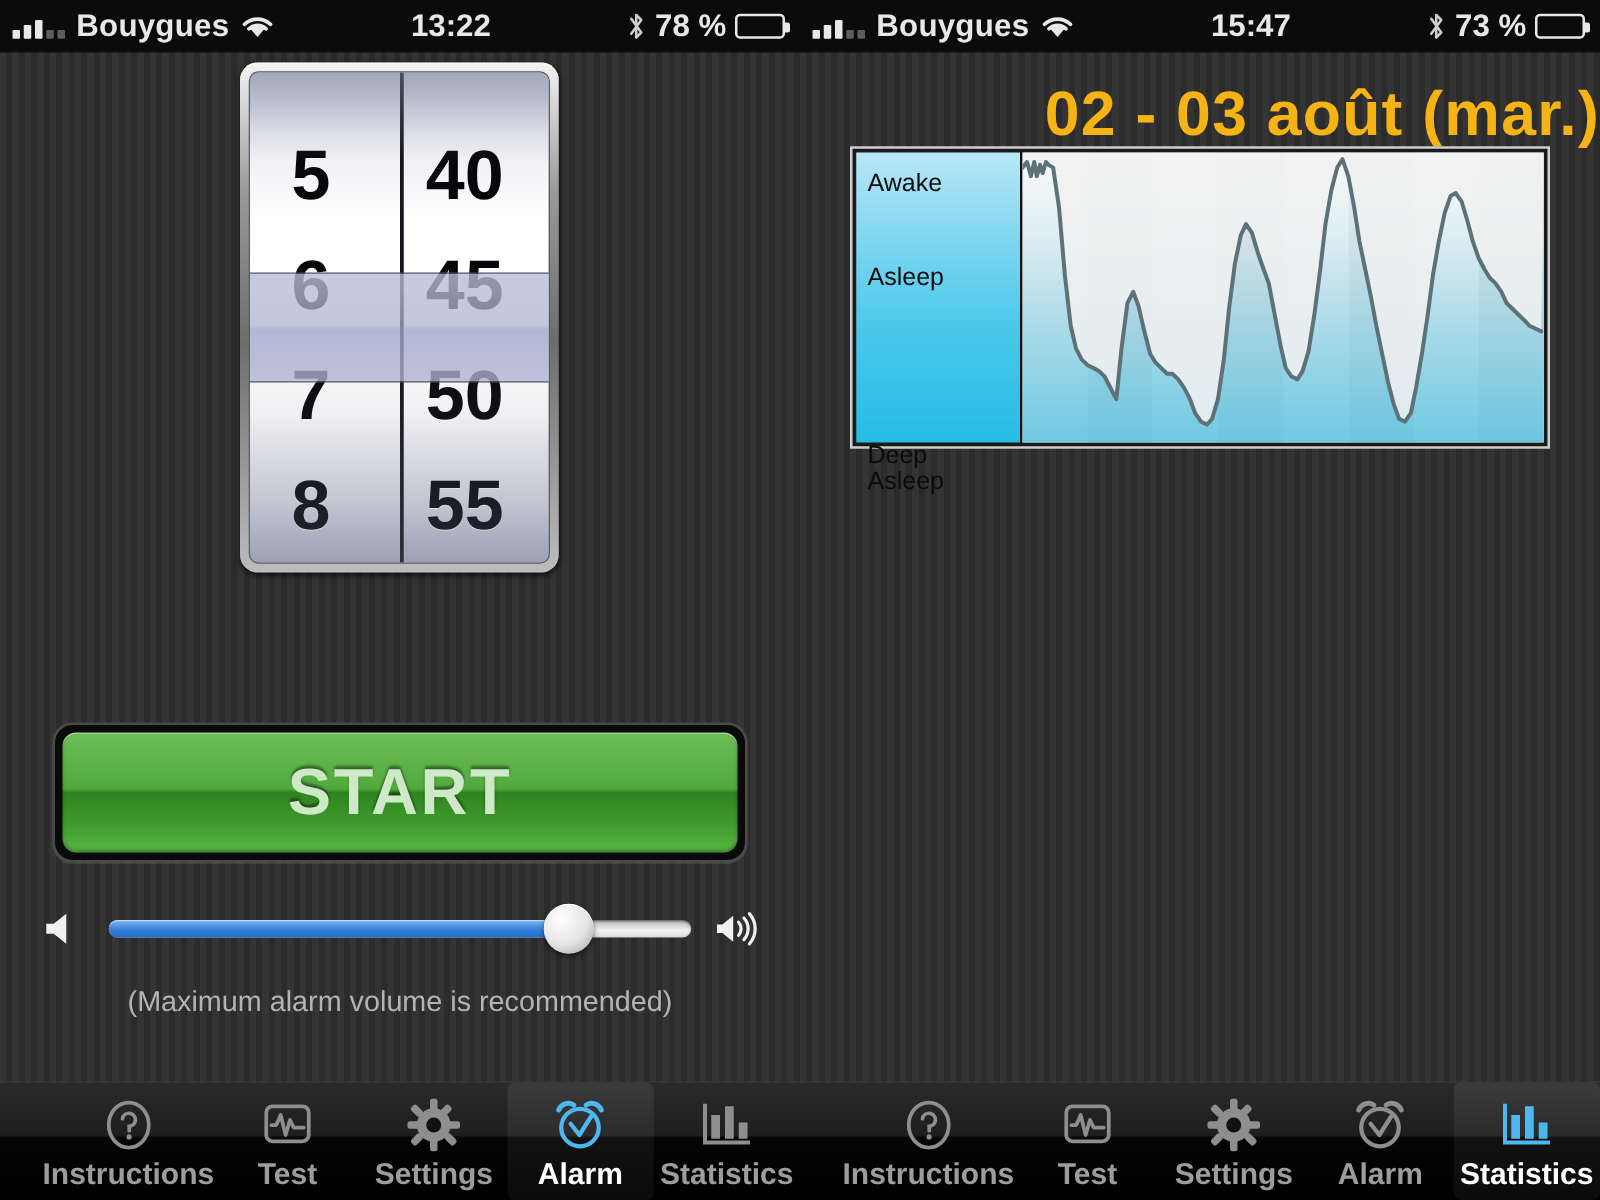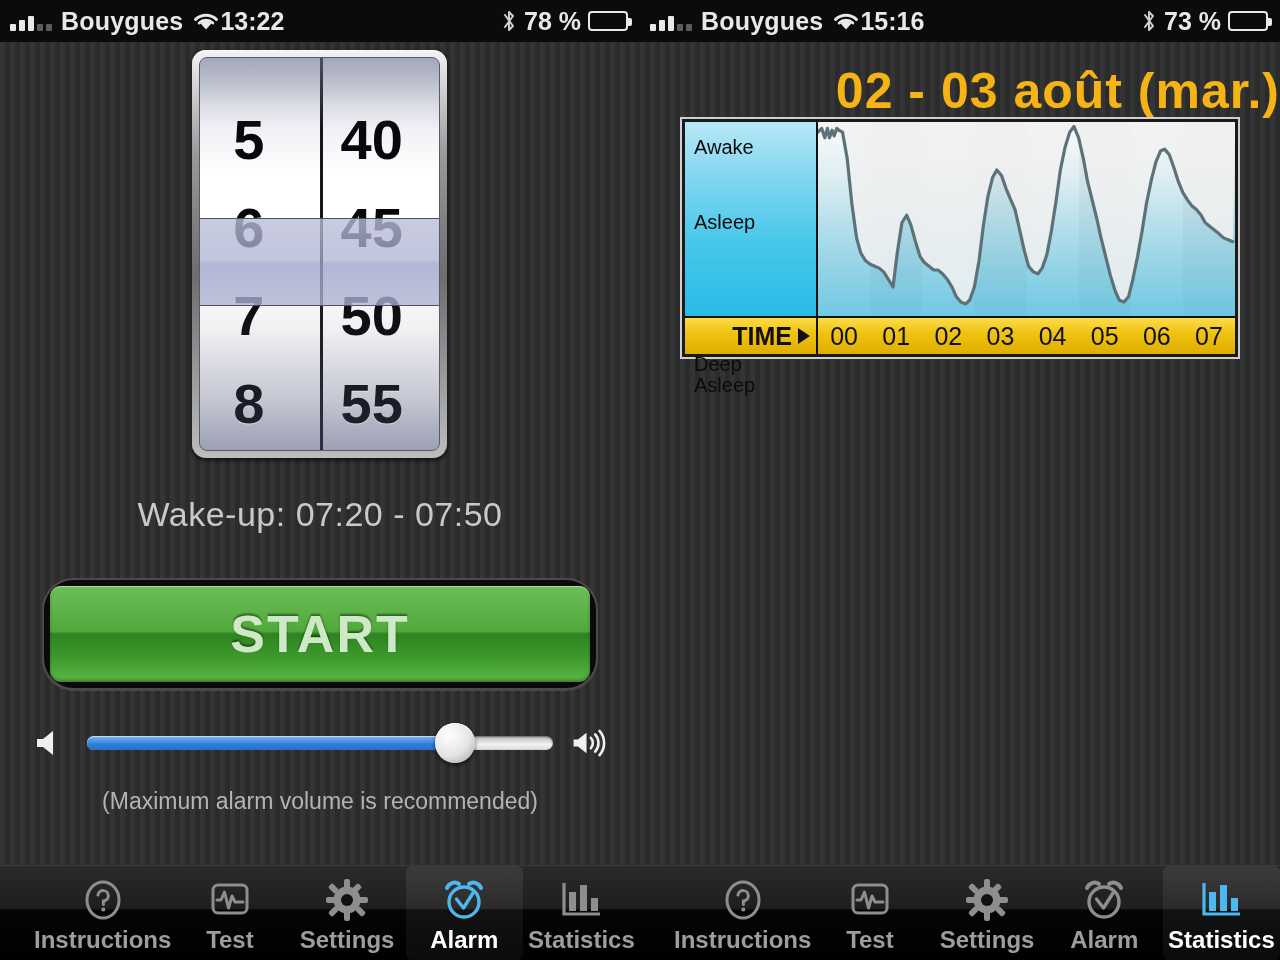--- a/index.html
+++ b/index.html
@@ -28,21 +28,21 @@
   
   .statusbar {
     position: absolute; top: 0; left: 0;
     width: 640px; height: 42px;
     background: #0b0b0b;
     color: #e8e8e8;
     font-size: 25px; font-weight: bold;
     display: flex; align-items: center;
   }
   .statusbar .sb-left  { display: flex; align-items: center; gap: 9px; padding-left: 10px; flex: 0 0 auto; }
-  .statusbar .sb-mid   { flex: 1 1 auto; }
+  .statusbar .sb-mid   { flex: 1 1 auto; text-align: center; }
   .statusbar .sb-right { display: flex; align-items: center; gap: 7px; padding-right: 12px; flex: 0 0 auto; }
   .sb-carrier { letter-spacing: .2px; }
 
   .bars { display: flex; align-items: flex-end; gap: 3px; height: 20px; }
   .bars i { width: 6px; border-radius: 1px; background: #e8e8e8; display: block; }
   .bars i.d { background: #5c5c5c; }
   .bars i:nth-child(1) { height: 7px; }
   .bars i:nth-child(2) { height: 11px; }
   .bars i:nth-child(3) { height: 15px; }
   .bars i:nth-child(4) { height: 7px; }
@@ -108,21 +108,21 @@
   }
 
   .wakeup {
     position: absolute; left: 0; top: 495px; width: 640px;
     text-align: center; color: #c9c9c9; font-size: 34px; letter-spacing: .5px;
   }
 
   .startwrap {
     position: absolute; left: 42px; top: 578px;
     width: 556px; height: 112px;
-    border-radius: 32px;
+    border-radius: 16px;
     background: #0a0a0a;
     border: 2px solid #4a4a4a;
     box-shadow: 0 1px 0 rgba(255,255,255,.12);
     padding: 6px;
   }
   .startbtn {
     width: 100%; height: 100%;
     border-radius: 11px; border: none;
     font-family: inherit;
     font-size: 52px; font-weight: bold; letter-spacing: 2px;
@@ -287,21 +287,20 @@
             <div class="pk-item" style="top:214px">50</div>
             <div class="pk-item" style="top:302px">55</div>
             <div class="pk-item" style="top:390px">00</div>
           </div>
         </div>
         <div class="pk-select"></div>
         <div class="pk-gloss"></div>
       </div>
     </div>
 
-    <div class="wakeup">Wake-up: 07:20 - 07:50</div>
 
     <div class="startwrap">
       <button class="startbtn">START</button>
     </div>
 
     <div class="volrow">
       <svg class="spk" viewBox="0 0 38 38">
         <path d="M22 7 L12 15 H6 v8 h6 l10 8 Z" fill="#f0f0f0"></path>
       </svg>
       <div class="slider">
@@ -393,21 +392,21 @@
             <i class="d"></i>
             <i class="d"></i>
           </span>
         <span class="sb-carrier">Bouygues</span>
         <svg width="28" height="22" viewBox="0 0 28 22">
           <path d="M14 19.5 L8.6 13.4 a8.2 8.2 0 0 1 10.8 0 Z" fill="#e8e8e8"></path>
           <path d="M3.6 9.4 a15 15 0 0 1 20.8 0" stroke="#e8e8e8" stroke-width="3" fill="none" stroke-linecap="round"></path>
           <path d="M7.2 13.0 a10 10 0 0 1 13.6 0" stroke="#e8e8e8" stroke-width="3" fill="none" stroke-linecap="round"></path>
         </svg>
       </div>
-      <div class="sb-mid">15:16</div>
+      <div class="sb-mid">15:47</div>
       <div class="sb-right">
         <svg width="16" height="24" viewBox="0 0 16 24">
           <path d="M4 6 L12 17 L8 21 V3 L12 7 L4 18" stroke="#cfcfcf" stroke-width="2" fill="none" stroke-linejoin="round" stroke-linecap="round"></path>
         </svg>
         <span>73 %</span>
         <span class="battery"><span class="fill" style="width:73%"></span></span>
       </div>
     </div>
 
     <div class="stat-title">02 - 03 août (mar.)</div>
@@ -441,38 +440,20 @@
                   <stop offset="0%" stop-color="#ffffff" stop-opacity="0"></stop>
                   <stop offset="100%" stop-color="#ffffff" stop-opacity="0"></stop>
                 </linearGradient>
               </defs>
 
               <path id="aboveArea" d="M0.00 15.68 L7.00 9.84 L13.00 24.44 L18.00 9.84 L22.00 24.44 L27.00 12.76 L31.00 21.52 L36.00 9.84 L40.00 12.76 L47.00 15.68 L56.00 56.56 L65.00 126.64 L74.00 179.20 L82.00 202.56 L91.00 214.24 L100.00 220.08 L109.00 223.00 L117.00 225.92 L126.00 231.76 L135.00 243.44 L144.00 255.12 L152.00 202.56 L161.00 155.84 L170.00 144.16 L178.00 158.76 L187.00 185.04 L196.00 208.40 L204.00 217.16 L213.00 223.00 L222.00 228.84 L230.00 228.84 L239.00 234.68 L248.00 243.44 L257.00 255.12 L265.00 269.72 L274.00 278.48 L283.00 281.40 L291.00 275.56 L300.00 255.12 L309.00 214.24 L317.00 161.68 L326.00 114.96 L335.00 85.76 L343.00 74.08 L352.00 82.84 L361.00 103.28 L370.00 120.80 L378.00 135.40 L387.00 167.52 L396.00 199.64 L404.00 223.00 L413.00 231.76 L422.00 234.68 L430.00 225.92 L439.00 205.48 L448.00 167.52 L457.00 120.80 L465.00 74.08 L474.00 39.04 L483.00 15.68 L491.00 6.92 L500.00 24.44 L509.00 56.56 L517.00 91.60 L526.00 120.80 L535.00 150.00 L543.00 179.20 L552.00 208.40 L561.00 237.60 L570.00 260.96 L578.00 275.56 L587.00 278.48 L596.00 269.72 L604.00 243.44 L613.00 208.40 L622.00 167.52 L630.00 126.64 L639.00 91.60 L648.00 62.40 L657.00 44.88 L665.00 41.96 L674.00 50.72 L683.00 71.16 L691.00 91.60 L700.00 109.12 L709.00 120.80 L717.00 129.56 L726.00 135.40 L735.00 144.16 L743.00 155.84 L752.00 161.68 L761.00 167.52 L770.00 173.36 L778.00 179.20 L787.00 182.12 L796.00 185.04 L800 0 L0 0 Z" fill="#f0f0f0" fill-opacity="0.88"></path>
               <path id="curveLine" d="M0.00 15.68 L7.00 9.84 L13.00 24.44 L18.00 9.84 L22.00 24.44 L27.00 12.76 L31.00 21.52 L36.00 9.84 L40.00 12.76 L47.00 15.68 L56.00 56.56 L65.00 126.64 L74.00 179.20 L82.00 202.56 L91.00 214.24 L100.00 220.08 L109.00 223.00 L117.00 225.92 L126.00 231.76 L135.00 243.44 L144.00 255.12 L152.00 202.56 L161.00 155.84 L170.00 144.16 L178.00 158.76 L187.00 185.04 L196.00 208.40 L204.00 217.16 L213.00 223.00 L222.00 228.84 L230.00 228.84 L239.00 234.68 L248.00 243.44 L257.00 255.12 L265.00 269.72 L274.00 278.48 L283.00 281.40 L291.00 275.56 L300.00 255.12 L309.00 214.24 L317.00 161.68 L326.00 114.96 L335.00 85.76 L343.00 74.08 L352.00 82.84 L361.00 103.28 L370.00 120.80 L378.00 135.40 L387.00 167.52 L396.00 199.64 L404.00 223.00 L413.00 231.76 L422.00 234.68 L430.00 225.92 L439.00 205.48 L448.00 167.52 L457.00 120.80 L465.00 74.08 L474.00 39.04 L483.00 15.68 L491.00 6.92 L500.00 24.44 L509.00 56.56 L517.00 91.60 L526.00 120.80 L535.00 150.00 L543.00 179.20 L552.00 208.40 L561.00 237.60 L570.00 260.96 L578.00 275.56 L587.00 278.48 L596.00 269.72 L604.00 243.44 L613.00 208.40 L622.00 167.52 L630.00 126.64 L639.00 91.60 L648.00 62.40 L657.00 44.88 L665.00 41.96 L674.00 50.72 L683.00 71.16 L691.00 91.60 L700.00 109.12 L709.00 120.80 L717.00 129.56 L726.00 135.40 L735.00 144.16 L743.00 155.84 L752.00 161.68 L761.00 167.52 L770.00 173.36 L778.00 179.20 L787.00 182.12 L796.00 185.04" fill="none" stroke="#5d7278" stroke-width="3.2" stroke-linejoin="round" stroke-linecap="round" vector-effect="non-scaling-stroke"></path>
             </svg>
           </div>
         </div>
-        <div class="timebar">
-          <div class="tb-label">
-            <span>TIME</span>
-            <svg width="16" height="18" viewBox="0 0 16 18">
-              <path d="M2 1 L14 9 L2 17 Z" fill="#101010"></path>
-            </svg>
-          </div>
-          <div class="tb-hours" id="hourlabels">
-              <span>00</span>
-              <span>01</span>
-              <span>02</span>
-              <span>03</span>
-              <span>04</span>
-              <span>05</span>
-              <span>06</span>
-              <span>07</span>
-            </div>
-        </div>
       </div>
     </div>
 
     <div class="tabbar" id="tabbar-right">
         <div class="tab">
           <div class="tab-icon">
             <svg width="44" height="44" viewBox="0 0 44 44">
               <ellipse cx="22" cy="22" rx="16" ry="18" fill="none" stroke="#8e8e8e" stroke-width="3"></ellipse>
               <path d="M17 17 a5.2 5.2 0 1 1 5.4 6 v3.5" fill="none" stroke="#8e8e8e" stroke-width="3" stroke-linecap="round"></path>
               <circle cx="22.3" cy="31.5" r="2.1" fill="#8e8e8e"></circle>

